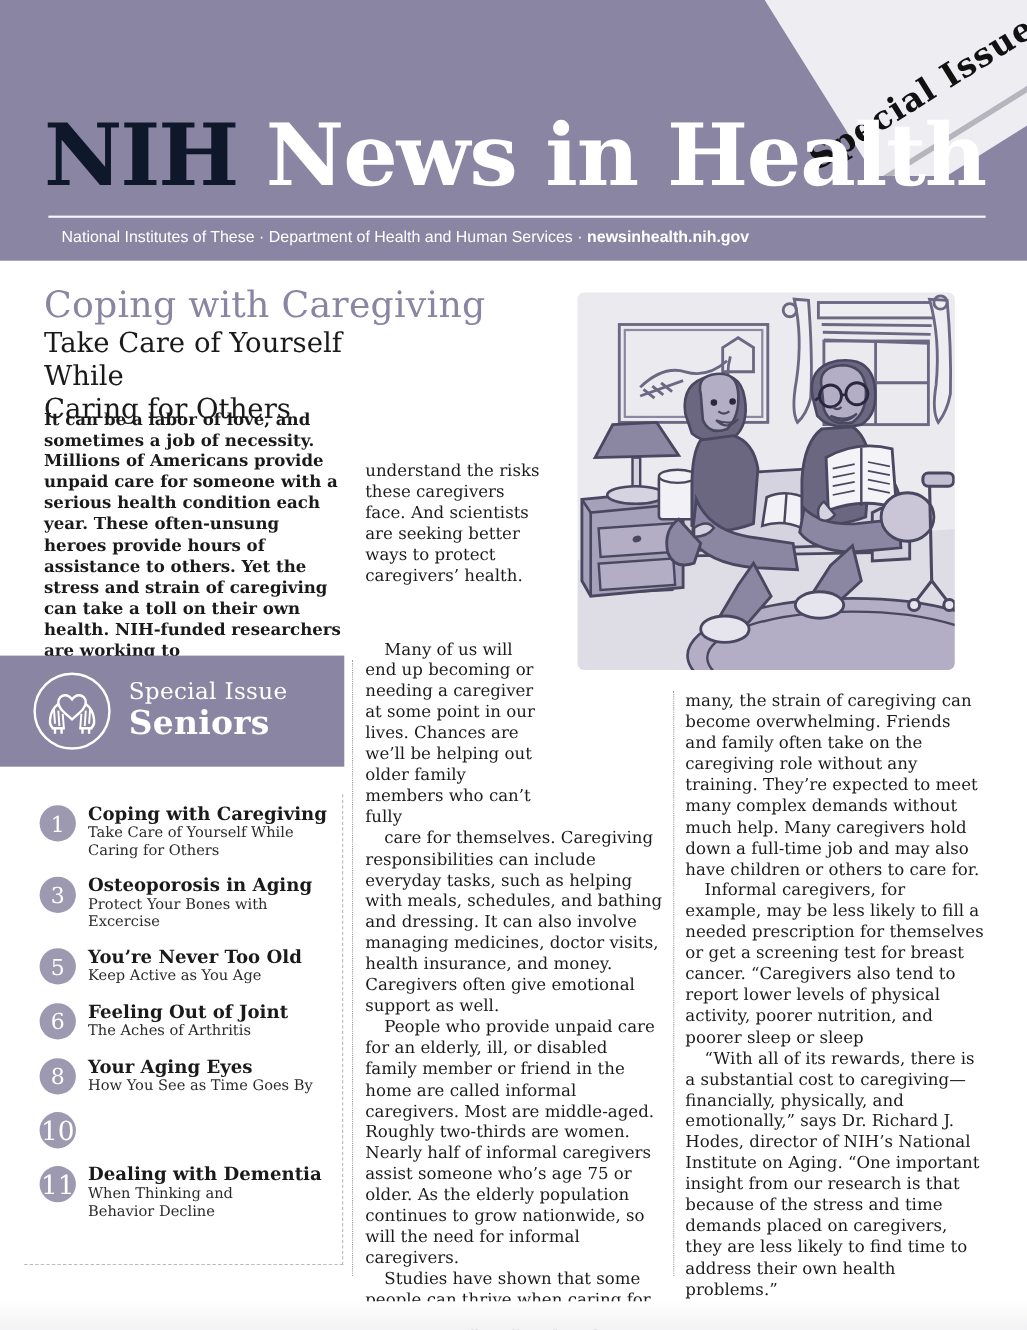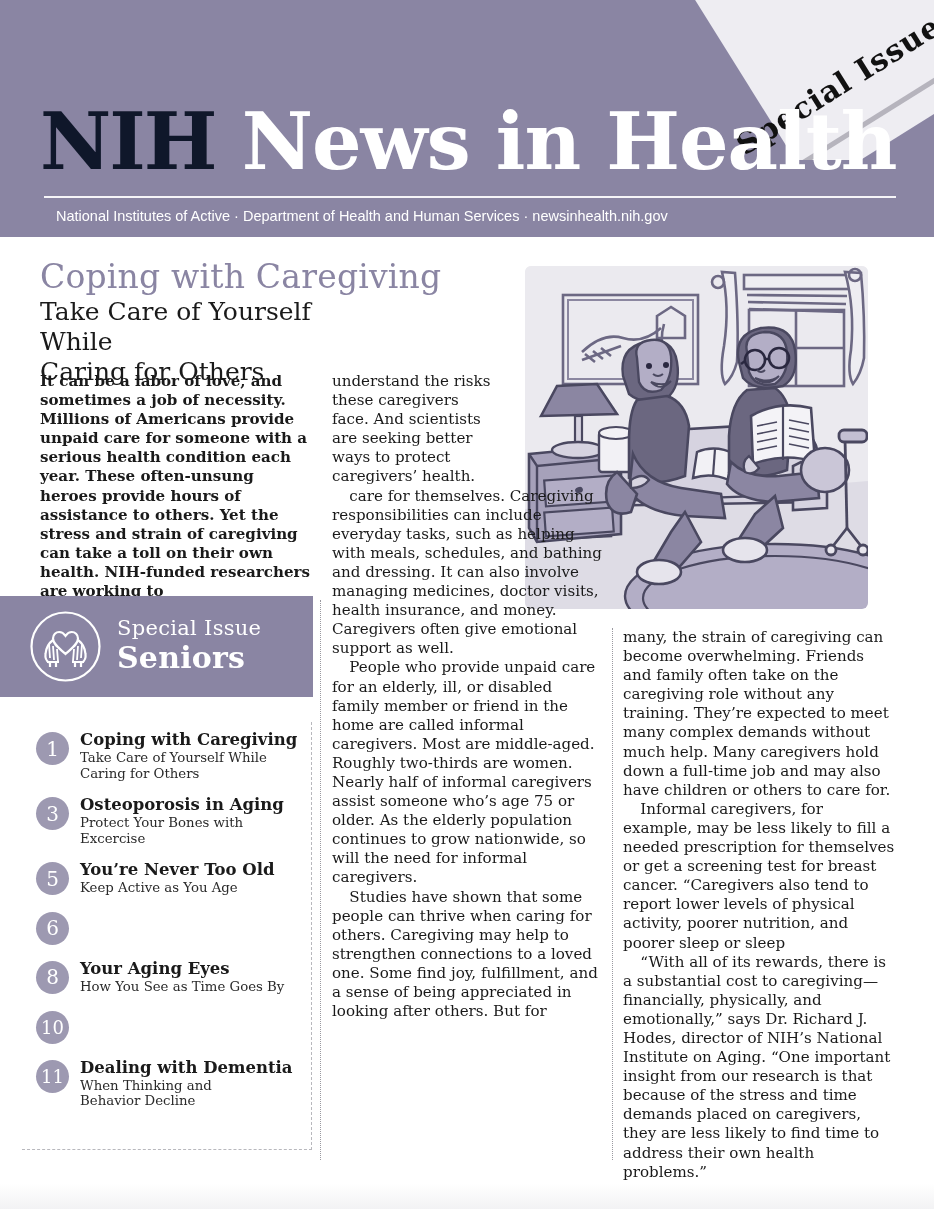--- a/index.html
+++ b/index.html
@@ -56,21 +56,21 @@
   }
   .mast-title .nih{color:#0f172a;letter-spacing:-2px;}
   .mast-rule{
     position:absolute;left:44px;top:196px;width:852px;height:2px;background:#ffffff;opacity:.92;
   }
   .mast-sub{
     position:absolute;left:56px;top:208px;
     font-family:"Liberation Sans",sans-serif;
     font-size:14.5px;color:#ffffff;white-space:nowrap;
   }
-  .mast-sub b{font-weight:normal;}
+  .mast-sub b{font-weight:bold;}
 
   
   .art-title{
     position:absolute;left:40px;top:258px;
     font-family:"DejaVu Serif",serif;
     font-size:33px;line-height:38px;color:#8a85a3;font-weight:normal;
     letter-spacing:.2px;white-space:nowrap;
   }
   .art-sub{
     position:absolute;left:40px;top:297px;width:300px;
@@ -91,21 +91,21 @@
     font-family:"DejaVu Serif",serif;
     font-size:15.1px;line-height:19.1px;
     color:#1a1a1a;
     text-align:left;
   }
   .col p{margin:0;}
   .col p+p{text-indent:1.15em;}
 
   #col1{left:40px;top:372px;width:272px;font-weight:bold;}
   #col2{left:332px;top:372px;width:270px;}
-  #col2 .narrow{width:160px;}
+  #col2 .narrow{width:160px;margin-top:47px;}
   #col3{left:623px;top:628px;width:272px;}
 
   .divider{
     position:absolute;width:0;border-left:1px dotted #9a99a0;
   }
   #div1{left:320px;top:600px;height:560px;}
   #div2{left:612px;top:628px;height:532px;}
 
   
   .si-banner{
@@ -133,21 +133,21 @@
   }
   .toc-inner{position:absolute;left:0;top:0;width:290px;}
   .toc-item{position:relative;display:flex;align-items:flex-start;margin-bottom:14px;}
   .toc-num{
     flex:0 0 auto;width:33px;height:33px;border-radius:50%;
     background:#9d99b1;color:#ffffff;
     font-family:"DejaVu Serif",serif;font-size:20px;
     display:flex;align-items:center;justify-content:center;
     margin-right:11px;margin-top:2px;
   }
-  .toc-num.wide{font-size:18px;}
+  .toc-num.wide{font-size:24px;}
   .toc-txt{flex:1 1 auto;padding-top:0px;}
   .toc-h{
     font-family:"DejaVu Serif",serif;font-weight:bold;font-size:16.5px;line-height:19px;color:#1a1a1a;
   }
   .toc-s{
     font-family:"DejaVu Serif",serif;font-size:13.3px;line-height:15.6px;color:#2a2a2a;margin-top:1px;
   }
 
   .footer-band{
     position:absolute;left:0;bottom:0;width:934px;height:26px;
@@ -167,21 +167,21 @@
     </div>
     <div class="corner-label">Special Issue</div>
 
     <div class="mast-title">
       <span class="nih">NIH</span><span> News in Health</span>
     </div>
 
     <div class="mast-rule"></div>
 
     <div class="mast-sub">
-      <span>National Institutes of Active · Department of Health and Human Services · </span><b>newsinhealth.nih.gov</b>
+      <span>National Institutes of These · Department of Health and Human Services · </span><b>newsinhealth.nih.gov</b>
     </div>
   </div>
 
   <div class="art-title">Coping with Caregiving</div>
   <div class="art-sub">
     <span>Take Care of Yourself While</span><br>
     <span>Caring for Others</span>
   </div>
 
   <div class="illus">
@@ -309,20 +309,21 @@
 
   <div class="divider" id="div1"></div>
   <div class="divider" id="div2"></div>
 
   <div class="col" id="col1">
     <p>It can be a labor of love, and sometimes a job of necessity. Millions of Americans provide unpaid care for someone with a serious health condition each year. These often-unsung heroes provide hours of assistance to others. Yet the stress and strain of caregiving can take a toll on their own health. NIH-funded researchers are working to</p>
   </div>
 
   <div class="col" id="col2">
     <p class="narrow">understand the risks these caregivers face. And scientists are seeking better ways to protect caregivers’ health.</p>
+    <p class="narrow">Many of us will end up becoming or needing a caregiver at some point in our lives. Chances are we’ll be helping out older family members who can’t fully</p>
     <p>care for themselves. Caregiving responsibilities can include everyday tasks, such as helping with meals, schedules, and bathing and dressing. It can also involve managing medicines, doctor visits, health insurance, and money. Caregivers often give emotional support as well.</p>
     <p>People who provide unpaid care for an elderly, ill, or disabled family member or friend in the home are called informal caregivers. Most are middle-aged. Roughly two-thirds are women. Nearly half of informal caregivers assist someone who’s age 75 or older. As the elderly population continues to grow nationwide, so will the need for informal caregivers.</p>
     <p>Studies have shown that some people can thrive when caring for others. Caregiving may help to strengthen connections to a loved one. Some find joy, fulfillment, and a sense of being appreciated in looking after others. But for</p>
   </div>
 
   <div class="col" id="col3">
     <p>many, the strain of caregiving can become overwhelming. Friends and family often take on the caregiving role without any training. They’re expected to meet many complex demands without much help. Many caregivers hold down a full-time job and may also have children or others to care for.</p>
     <p>Informal caregivers, for example, may be less likely to fill a needed prescription for themselves or get a screening test for breast cancer. “Caregivers also tend to report lower levels of physical activity, poorer nutrition, and poorer sleep or sleep</p>
     <p>“With all of its rewards, there is a substantial cost to caregiving—financially, physically, and emotionally,” says Dr. Richard J. Hodes, director of NIH’s National Institute on Aging. “One important insight from our research is that because of the stress and time demands placed on caregivers, they are less likely to find time to address their own health problems.”</p>
   </div>
@@ -374,20 +375,24 @@
       <div class="toc-item">
         <div class="toc-num">5</div>
         <div class="toc-txt">
           <div class="toc-h">You’re Never Too Old</div>
           <div class="toc-s">Keep Active as You Age</div>
         </div>
       </div>
 
       <div class="toc-item">
         <div class="toc-num">6</div>
+        <div class="toc-txt">
+          <div class="toc-h">Feeling Out of Joint</div>
+          <div class="toc-s">The Aches of Arthritis</div>
+        </div>
       </div>
 
       <div class="toc-item">
         <div class="toc-num">8</div>
         <div class="toc-txt">
           <div class="toc-h">Your Aging Eyes</div>
           <div class="toc-s">How You See as Time Goes By</div>
         </div>
       </div>
 

